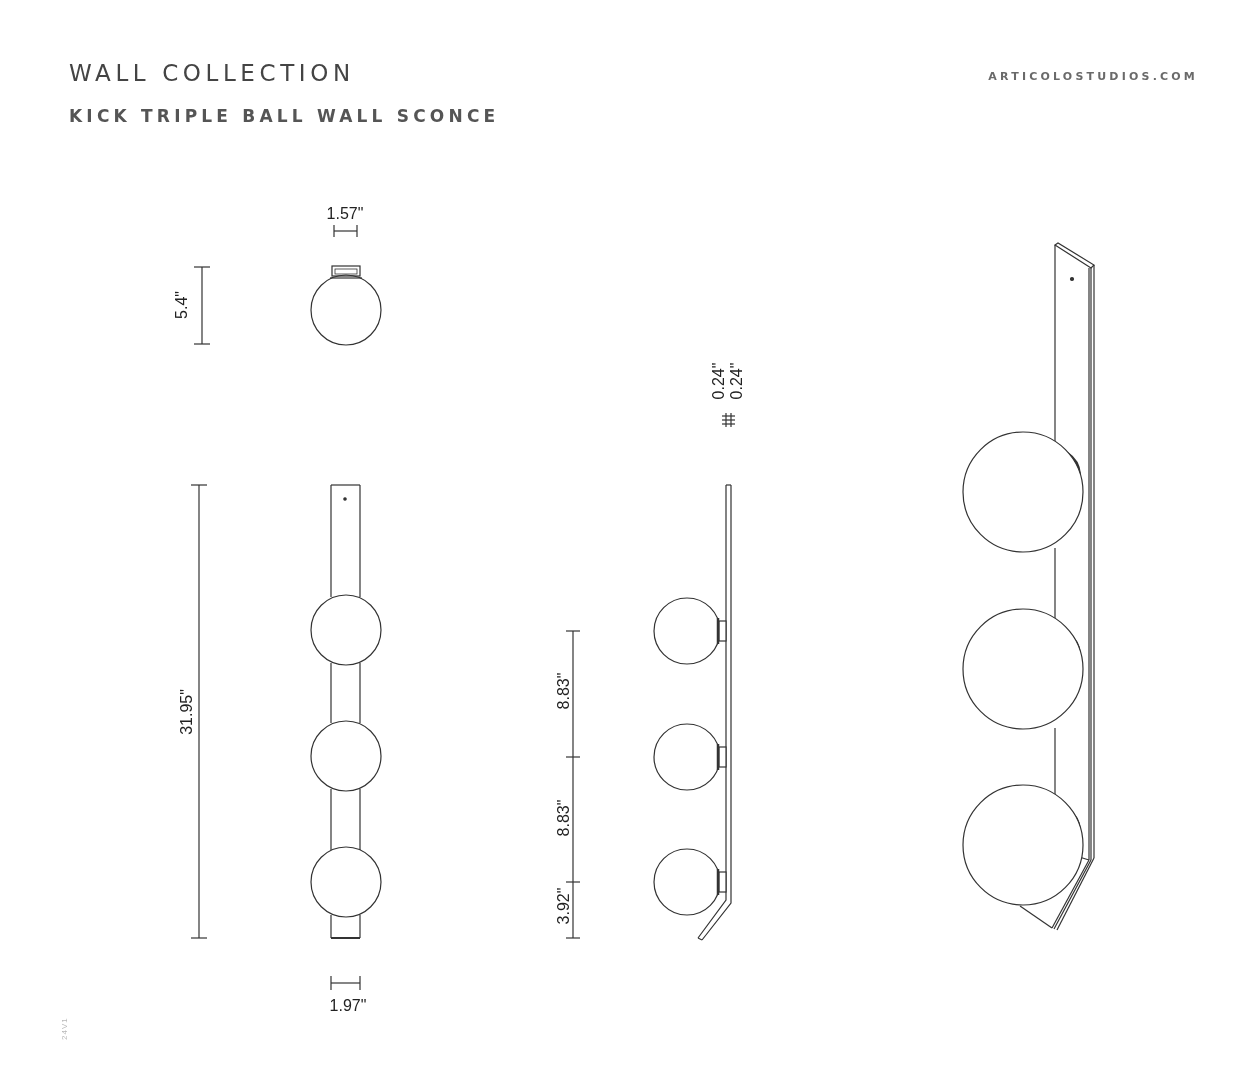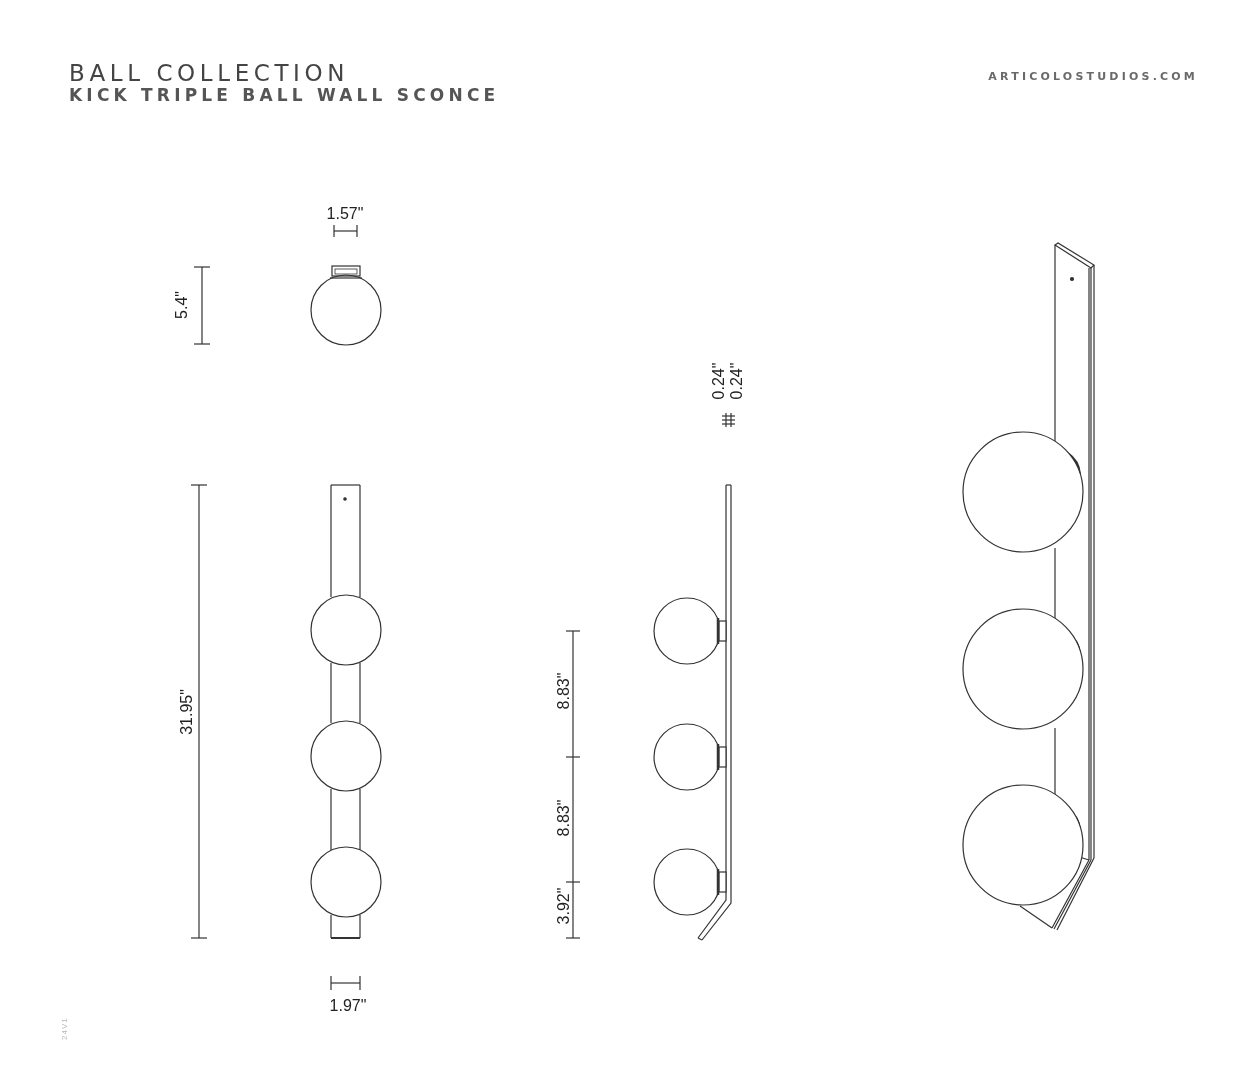--- a/index.html
+++ b/index.html
@@ -22,21 +22,21 @@
       font-size: 23px;
       letter-spacing: 4.6px;
       font-weight: normal;
       color: #444444;
       margin: 0;
       font-family: "DejaVu Sans", sans-serif;
     }
     .subtitle {
       position: absolute;
       left: 69px;
-      top: 85px;
+      top: 106px;
       font-size: 17px;
       letter-spacing: 4.2px;
       color: #555555;
       margin: 0;
       font-family: "DejaVu Sans", sans-serif;
     }
     .website {
       position: absolute;
       right: 50px;
       top: 70px;
@@ -63,21 +63,21 @@
     }
     .dimtext {
       font-family: "Liberation Sans", sans-serif;
       font-size: 16px;
       fill: #222222;
     }
   </style>
 </head>
 <body>
 
-<h1 class="title">BALL COLLECTION</h1>
+<h1 class="title">WALL COLLECTION</h1>
 <h2 class="subtitle">KICK TRIPLE BALL WALL SCONCE</h2>
 <div class="website">ARTICOLOSTUDIOS.COM</div>
 <div class="version">24V1</div>
 
 <svg class="drawing" width="1248" height="1080" viewBox="0 0 1248 1080" xmlns="http://www.w3.org/2000/svg">
   <g fill="none" stroke="#333" stroke-width="1.2">
 
     <g>
 
       <g>

